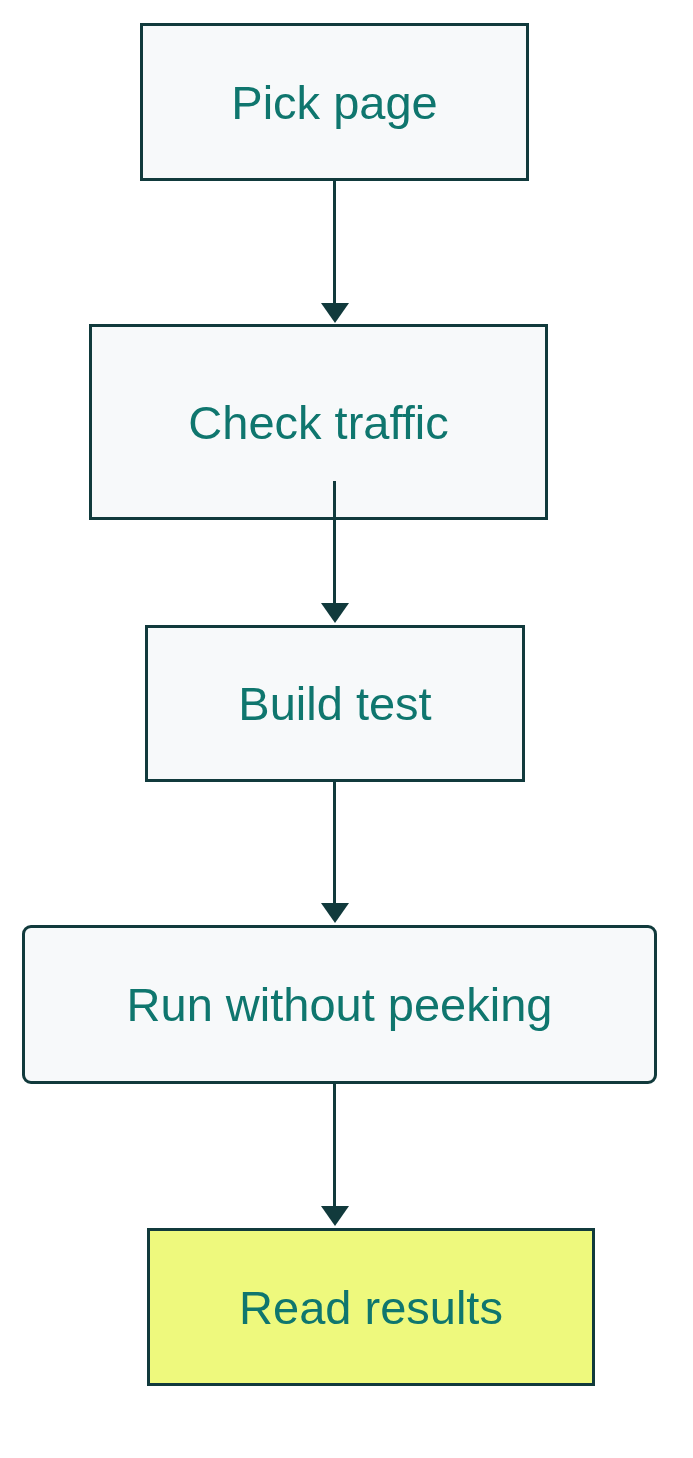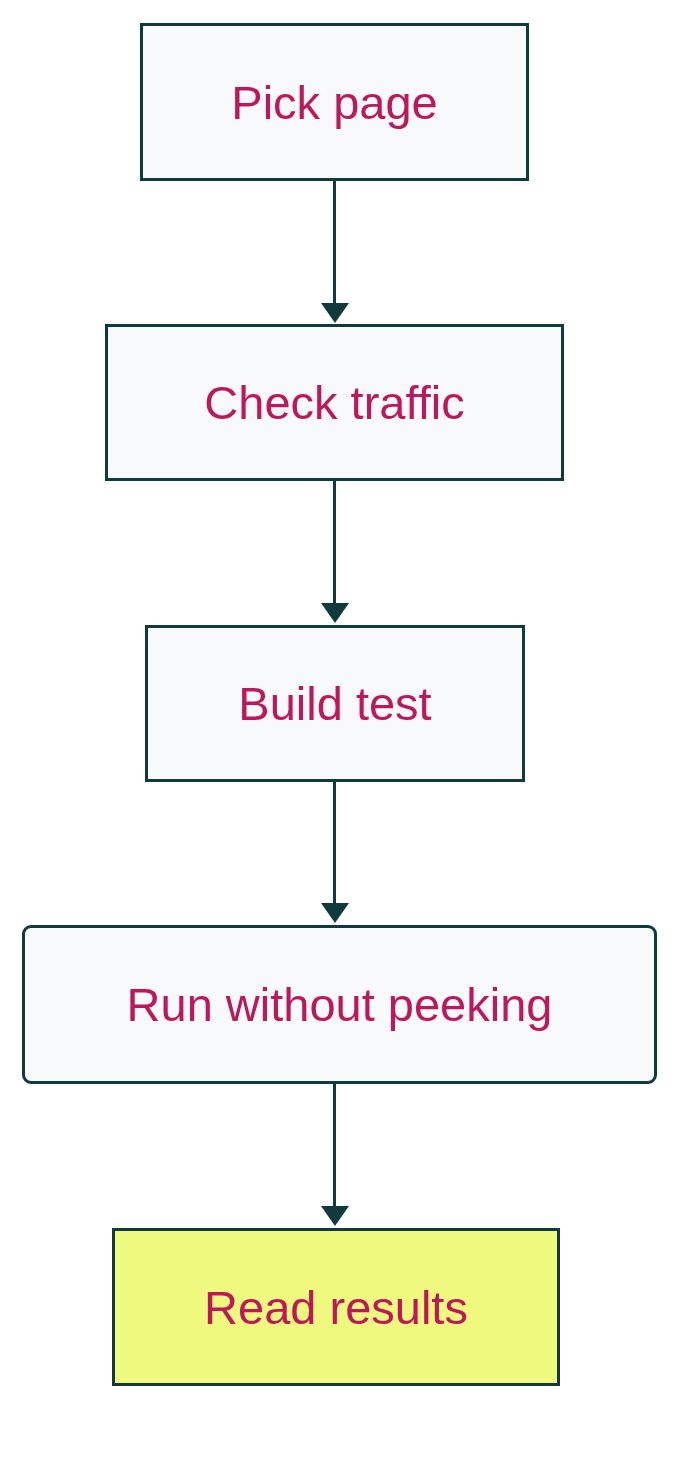--- a/index.html
+++ b/index.html
@@ -13,50 +13,51 @@
     height: 1458px;
     background: #ffffff;
     font-family: "Liberation Sans", sans-serif;
     overflow: hidden;
   }
   .node {
     position: absolute;
     box-sizing: border-box;
     border: 3px solid #113a3c;
     background: #f7f9fa;
-    color: #be185d;
+    color: #0f766e;
     display: flex;
     align-items: center;
     justify-content: center;
     font-size: 47px;
     line-height: 1;
     white-space: nowrap;
     text-align: center;
   }
   .node.highlight {
     background: #eef97d;
+    margin-left: 35px;
   }
   .edge-line {
     position: absolute;
     width: 3px;
     background: #113a3c;
     left: 333px;
   }
   .edge-head {
     position: absolute;
     width: 0;
     height: 0;
     left: 321px;
     border-left: 14px solid transparent;
     border-right: 14px solid transparent;
     border-top: 20px solid #113a3c;
   }
   
   #node-0 { left: 140px; top:   23px; width: 389px; height: 158px; }
-  #node-1 { left: 105px; top:  324px; width: 459px; height: 157px; }
+  #node-1 { left: 89px; top:  324px; width: 459px; height: 196px; }
   #node-2 { left: 145px; top:  625px; width: 380px; height: 157px; text-align: center; }
   #node-3 { left:  22px; top:  925px; width: 635px; height: 159px; border-radius: 9px; }
   #node-4 { left: 112px; top: 1228px; width: 448px; height: 158px; }
   
   #edge-line-0 { top:  181px; height: 122px; }
   #edge-head-0 { top:  303px; }
   #edge-line-1 { top:  481px; height: 122px; }
   #edge-head-1 { top:  603px; }
   #edge-line-2 { top:  782px; height: 121px; }
   #edge-head-2 { top:  903px; }

